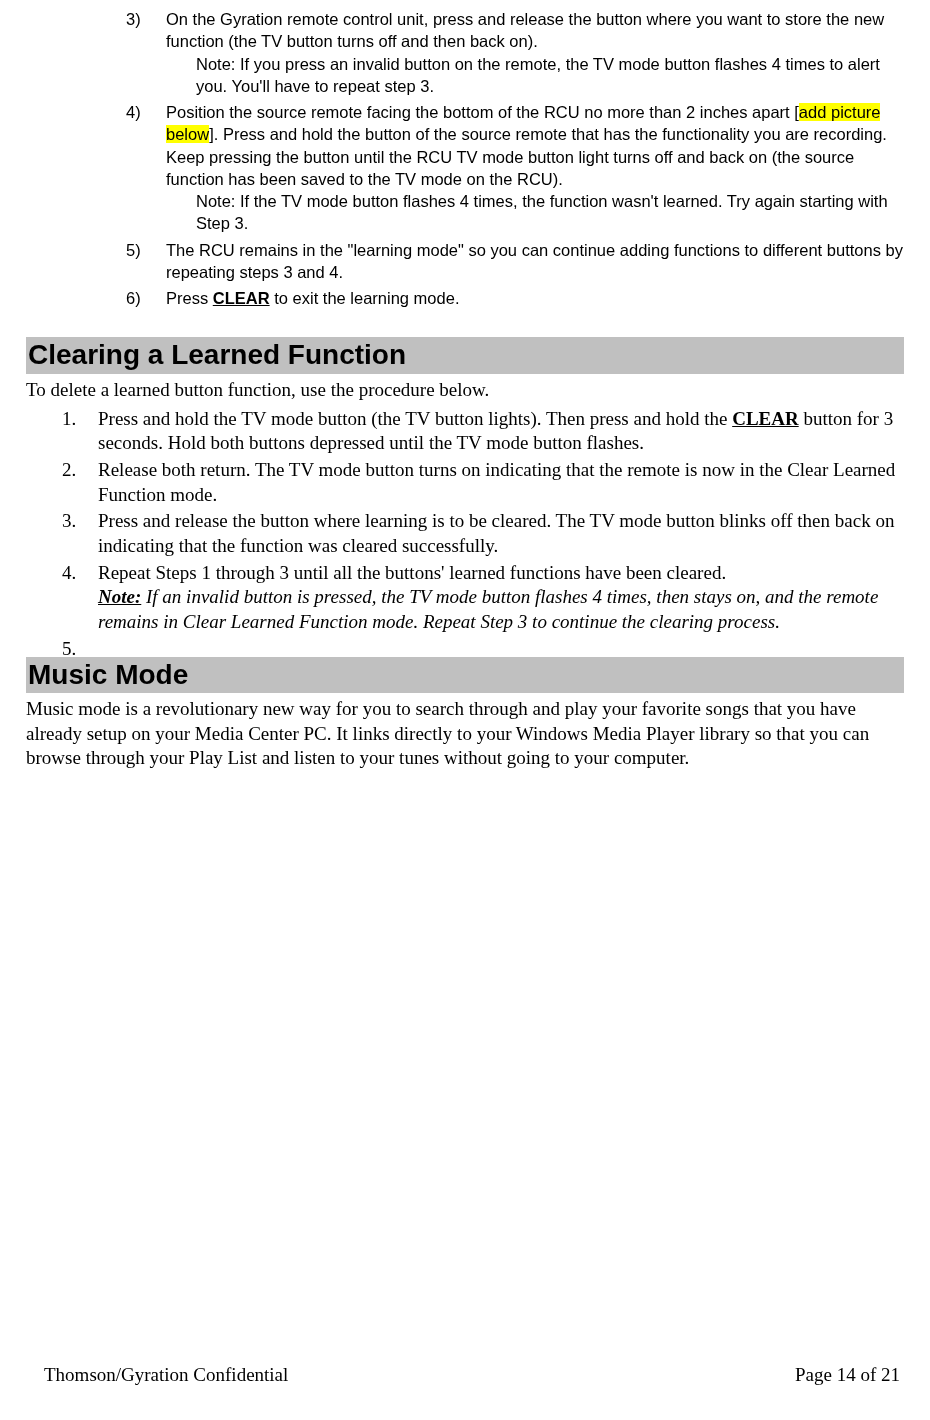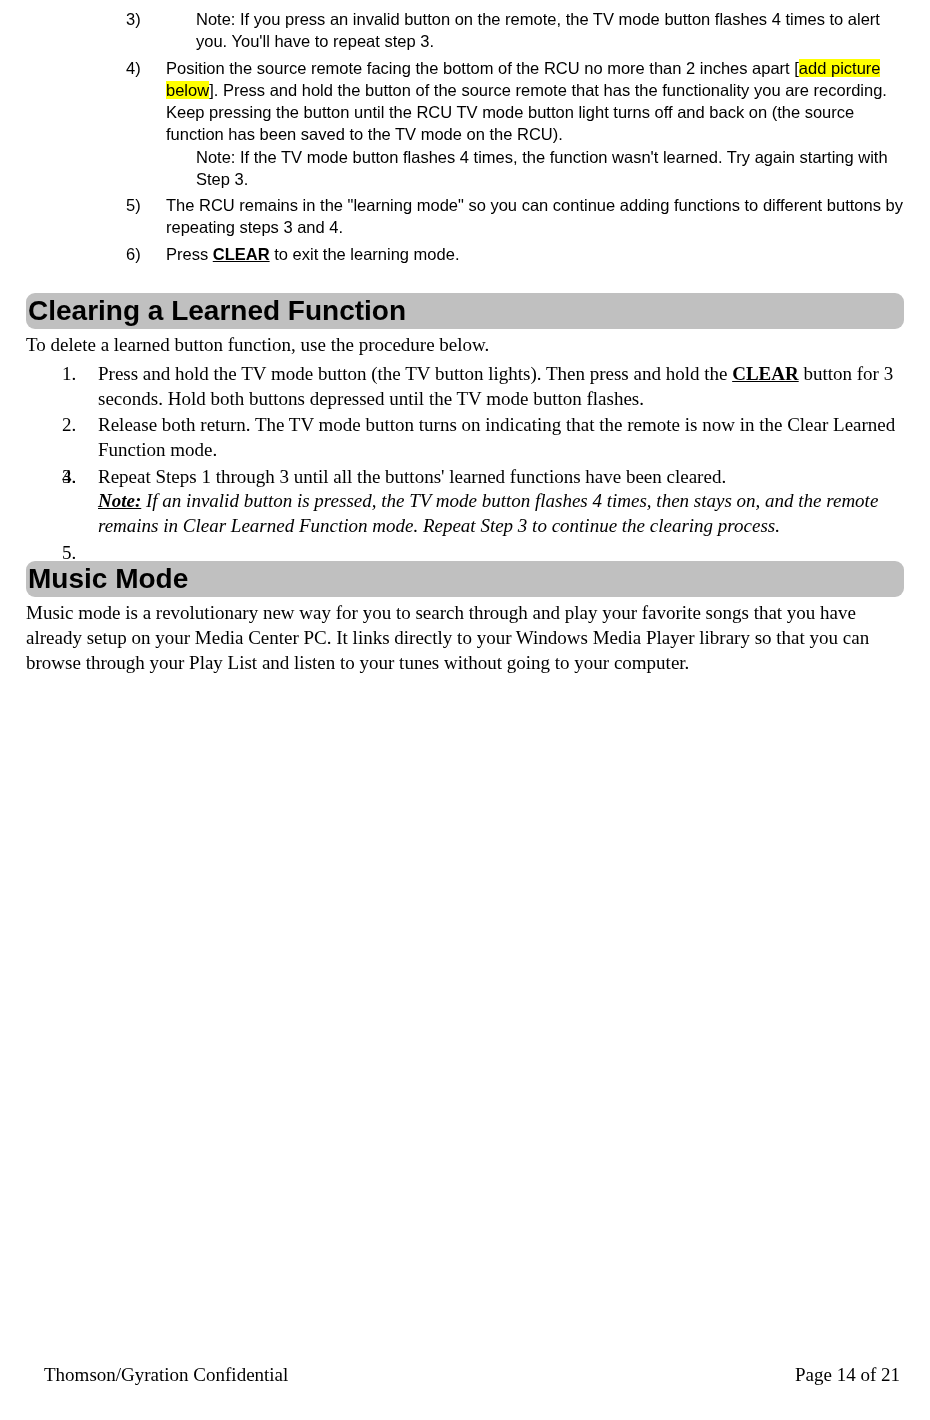--- a/index.html
+++ b/index.html
@@ -47,21 +47,20 @@
     .highlight {
       background: #ffff00;
     }
     h2.section {
       font-family: Arial, Helvetica, sans-serif;
       font-weight: bold;
       font-size: 28px;
       background: #c0c0c0;
       margin: 28px 0 4px 0;
       padding: 0 2px;
-      border-radius: 9px;
     }
     .plain-ol {
       list-style: none;
       padding-left: 0;
       margin: 4px 0 0 0;
     }
     .plain-ol li {
       position: relative;
       padding-left: 36px;
       margin-left: 36px;
@@ -85,20 +84,21 @@
     }
   </style>
 </head>
 <body>
 
 <div class="page">
 
   <ol class="ol-paren verdana">
     <li>
       <span class="num">3)</span>
+      <span>On the Gyration remote control unit, press and release the button where you want to store the new function (the TV button turns off and then back on).</span>
       <span class="note">Note: If you press an invalid button on the remote, the TV mode button flashes 4 times to alert you. You'll have to repeat step 3.</span>
     </li>
     <li>
       <span class="num">4)</span>
       <span><span>Position the source remote facing the bottom of the RCU no more than 2 inches apart [</span><span class="highlight">add picture below</span><span>]. Press and hold the button of the source remote that has the functionality you are recording. Keep pressing the button until the RCU TV mode button light turns off and back on (the source function has been saved to the TV mode on the RCU).</span></span>
       <span class="note">Note: If the TV mode button flashes 4 times, the function wasn't learned. Try again starting with Step 3.</span>
     </li>
     <li>
       <span class="num">5)</span>
       <span>The RCU remains in the "learning mode" so you can continue adding functions to different buttons by repeating steps 3 and 4.</span>
@@ -107,21 +107,21 @@
       <span class="num">6)</span>
       <span><span>Press </span><span class="bold">CLEAR</span><span> to exit the learning mode.</span></span>
     </li>
   </ol>
 
   <h2 class="section">Clearing a Learned Function</h2>
   <div>To delete a learned button function, use the procedure below.</div>
   <ol class="plain-ol" id="clearing-list">
       <li><span class="num">1.</span><span><span>Press and hold the TV mode button (the TV button lights).  Then press and hold the </span><span class="bold">CLEAR</span><span> button for 3 seconds.  Hold both buttons depressed until the TV mode button flashes.</span></span></li>
       <li><span class="num">2.</span><span><span>Release both return.  The TV mode button turns on indicating that the remote is now in the Clear Learned Function mode.</span></span></li>
-      <li><span class="num">3.</span></li>
+      <li><span class="num">3.</span><span><span>Press and release the button where learning is to be cleared.  The TV mode button blinks off then back on indicating that the function was cleared successfully.</span></span></li>
       <li><span class="num">4.</span><span><span>Repeat Steps 1 through 3 until all the buttons' learned functions have been cleared.</span></span><div class="italic"><span class="bold italic">Note:</span><span> If an invalid button is pressed, the TV mode button flashes 4 times, then stays on, and the remote remains in Clear Learned Function mode. Repeat Step 3 to continue the clearing process.</span></div></li>
       <li><span class="num">5.</span></li>
     </ol>
 
   <h2 class="section" style="margin-top:22px;">Music Mode</h2>
   <div>Music mode is a revolutionary new way for you to search through and play your favorite songs that you have already setup on your Media Center PC.  It links directly to your Windows Media Player library so that you can browse through your Play List and listen to your tunes without going to your computer.</div>
   <div style="height:18px;"></div>
 
 </div>
 

